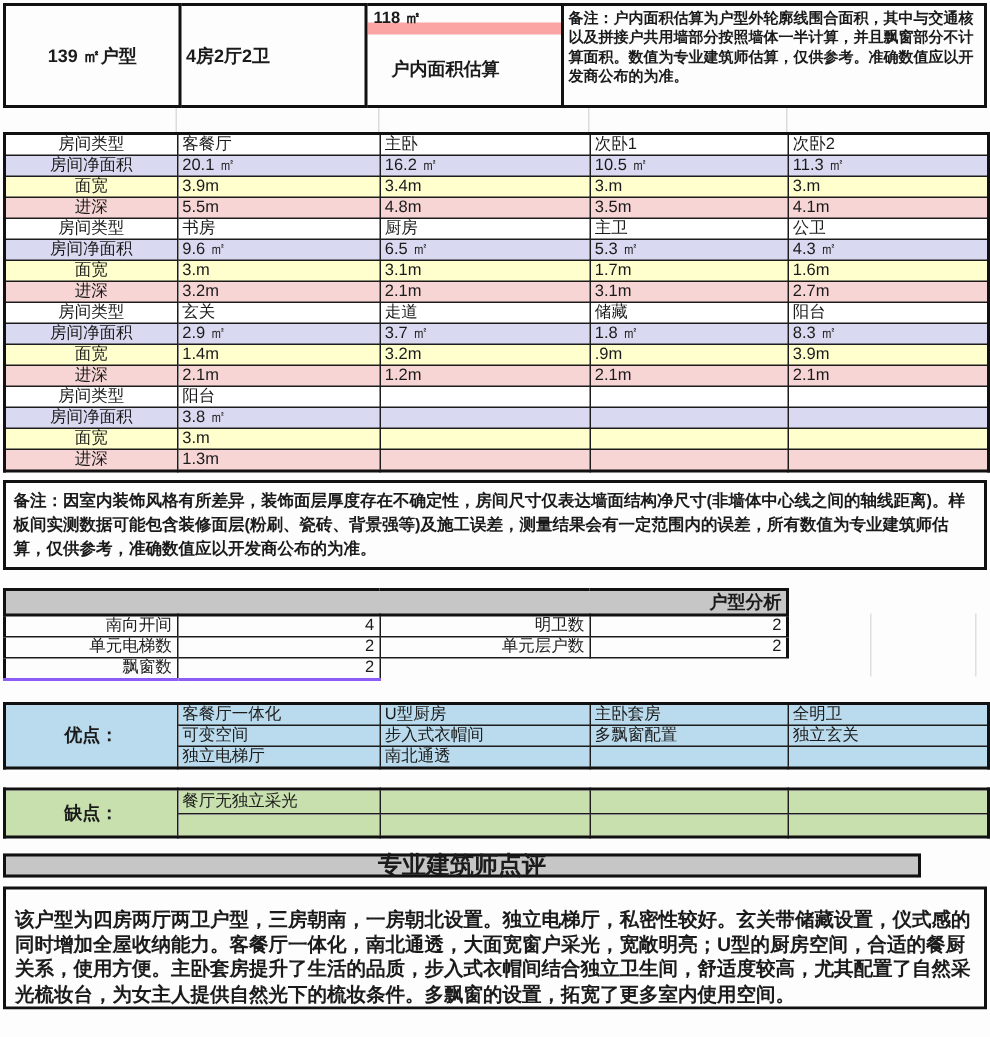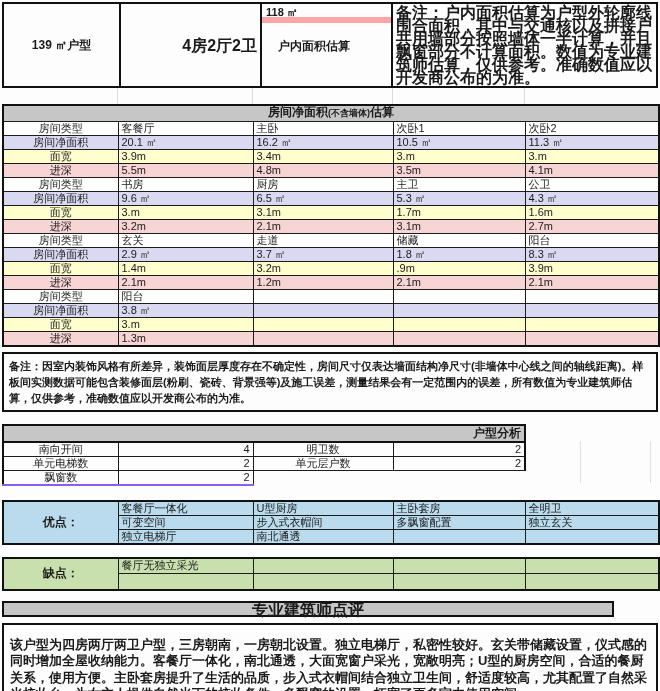--- a/index.html
+++ b/index.html
@@ -17,25 +17,25 @@
     height: 14px;
     line-height: 13px;
     padding: 0 3px;
     overflow: hidden;
     white-space: nowrap;
   }
   
   .hdr { height: 70px; }
   .hdr td { border: 2px solid #111; vertical-align: middle; }
   .hdr .c1 { width: 117px; text-align: center; font-size: 12px; border-radius: 24px; }
-  .hdr .c2 { width: 141px; text-align: right; font-size: 16px; }
+  .hdr .c2 { width: 124px; text-align: left; font-size: 12px; }
   .hdr .c3 { width: 131px; padding: 0; vertical-align: top; }
-  .hdr .c3 .sub-top { height: 19px; border-bottom: 6px solid #fca5a5; padding: 2px 4px 0 4px; font-size: 11px; }
+  .hdr .c3 .sub-top { height: 19px; border-bottom: 8px solid #fca5a5; padding: 2px 4px 0 4px; font-size: 11px; }
   .hdr .c3 .sub-bot { height: 47px; display: flex; align-items: center; padding: 0 16px; font-size: 12px; }
-  .hdr .c4 { vertical-align: top; padding: 2px 3px; font-size: 16px;
+  .hdr .c4 { vertical-align: top; padding: 2px 3px; font-size: 10px;
              line-height: 13px; white-space: normal; }
   
   .gap { position: relative; height: 16px; }
   .gap i { position: absolute; top: 0; bottom: 0; width: 1px; background: #dcdcdc; }
   
   .ttl td { background: #c6c6c6; text-align: center; font-size: 12px; height: 16px; }
   .ttl .small { font-size: 9px; }
   .lbl { font-weight: normal; text-align: center; width: 115px; }
   .val { font-weight: normal; }
   col.c-lbl { width: 115px; } col.c-1 { width: 135px; } col.c-2 { width: 140px; }
@@ -47,21 +47,21 @@
   .bordered { border: 2px solid #111; }
   
   .note {
     border: 2px solid #111; margin-top: 5px; padding: 4px 5px;
     font-size: 11px; line-height: 16px; white-space: normal;
   }
   
   .an-wrap { position: relative; margin-top: 12px; }
   .an { width: 524px; }
   .an td.h { border: 2px solid #111; background: #c6c6c6; text-align: right; font-size: 12px; height: 17px; }
-  .an .al { text-align: center; font-weight: normal; }
+  .an .al { text-align: right; font-weight: normal; }
   .an .av { text-align: right; font-weight: normal; }
   .an .ghost { border: none; background: transparent; }
   .b2l { border-left: 2px solid #111; } .b2r { border-right: 2px solid #111; }
   .b2b { border-bottom: 2px solid #8b5cf6; }
   .an-wrap .ghostline { position: absolute; width: 1px; background: #e0e0e0; top: 17px; height: 42px; }
   
   .pros, .cons { border: 2px solid #111; }
   .pros td { background: #badbed; font-weight: normal; }
   .pros td.plbl, .cons td.plbl { text-align: center; font-weight: bold; font-size: 12px; }
   .cons td { background: #c8e0ae; font-weight: normal; }
@@ -103,23 +103,20 @@
 
 <table class="bordered">
   <colgroup>
       <col class="c-lbl">
       <col class="c-1">
       <col class="c-2">
       <col class="c-3">
       <col class="c-4">
     </colgroup>
   <tbody>
-      <tr class="ttl">
-    <td colspan="5"><span>房间净面积</span><span class="small">(不含墙体)</span><span>估算</span></td>
-  </tr>
 
   <tr class="rt">
     <td class="lbl">房间类型</td>
     <td class="val">客餐厅</td>
     <td class="val">主卧</td>
     <td class="val">次卧1</td>
     <td class="val">次卧2</td>
   </tr>
   <tr class="ra">
     <td class="lbl">房间净面积</td>

